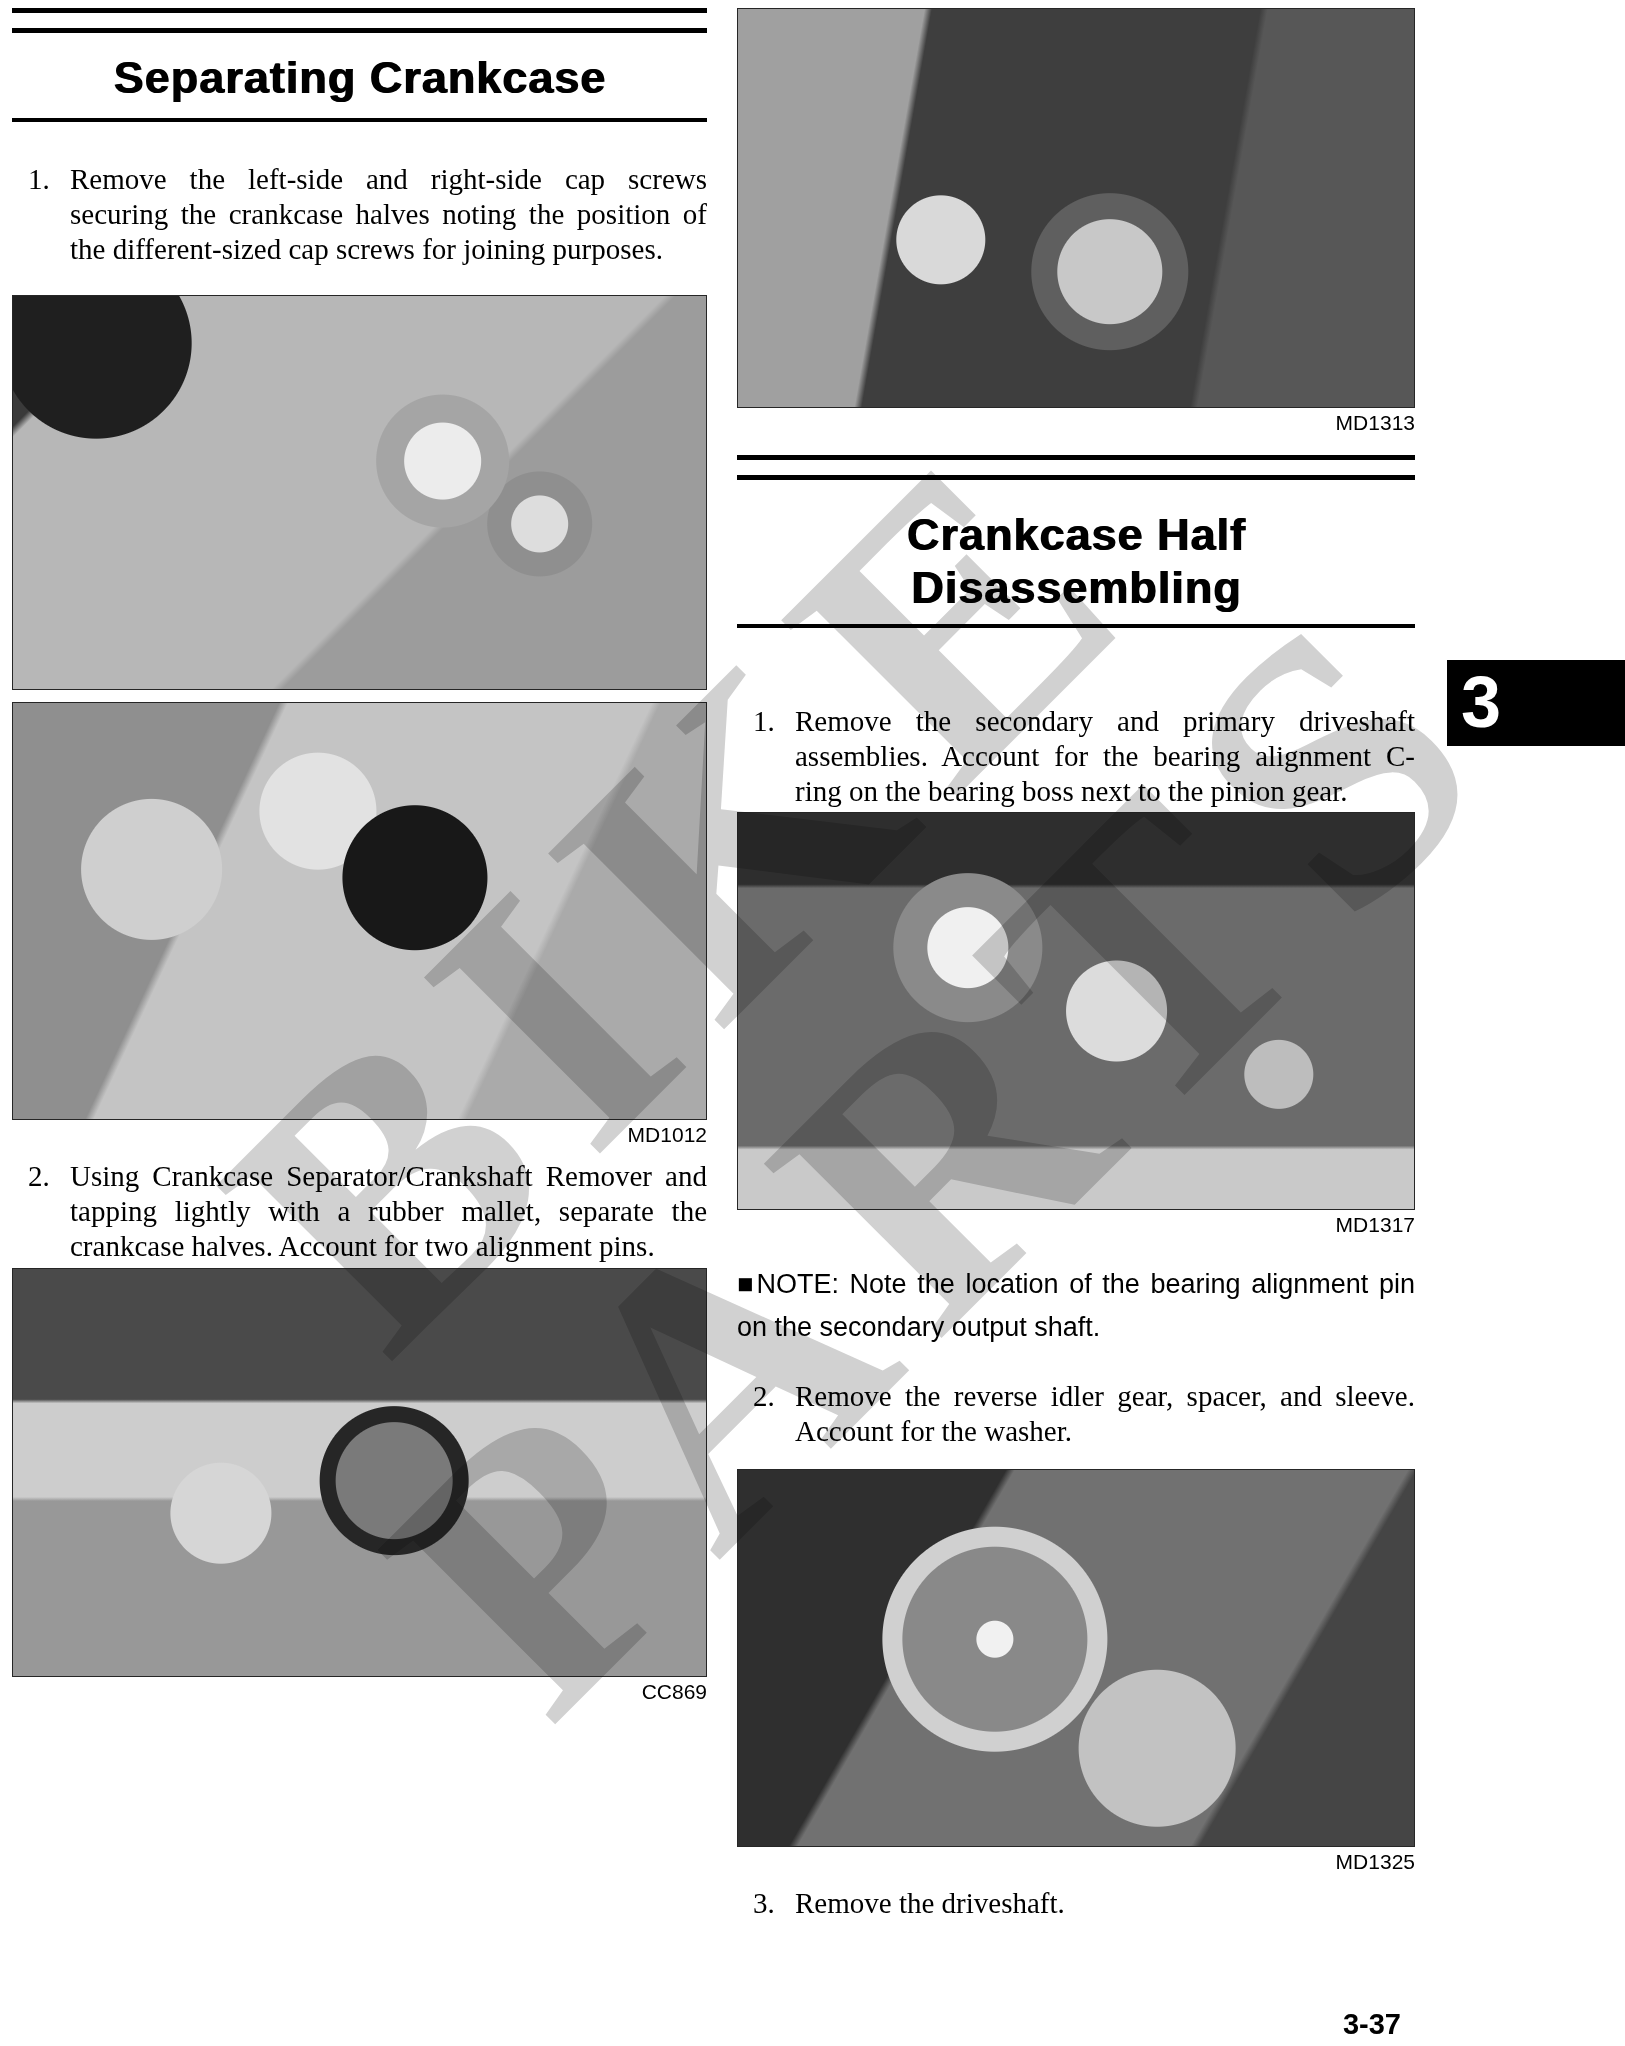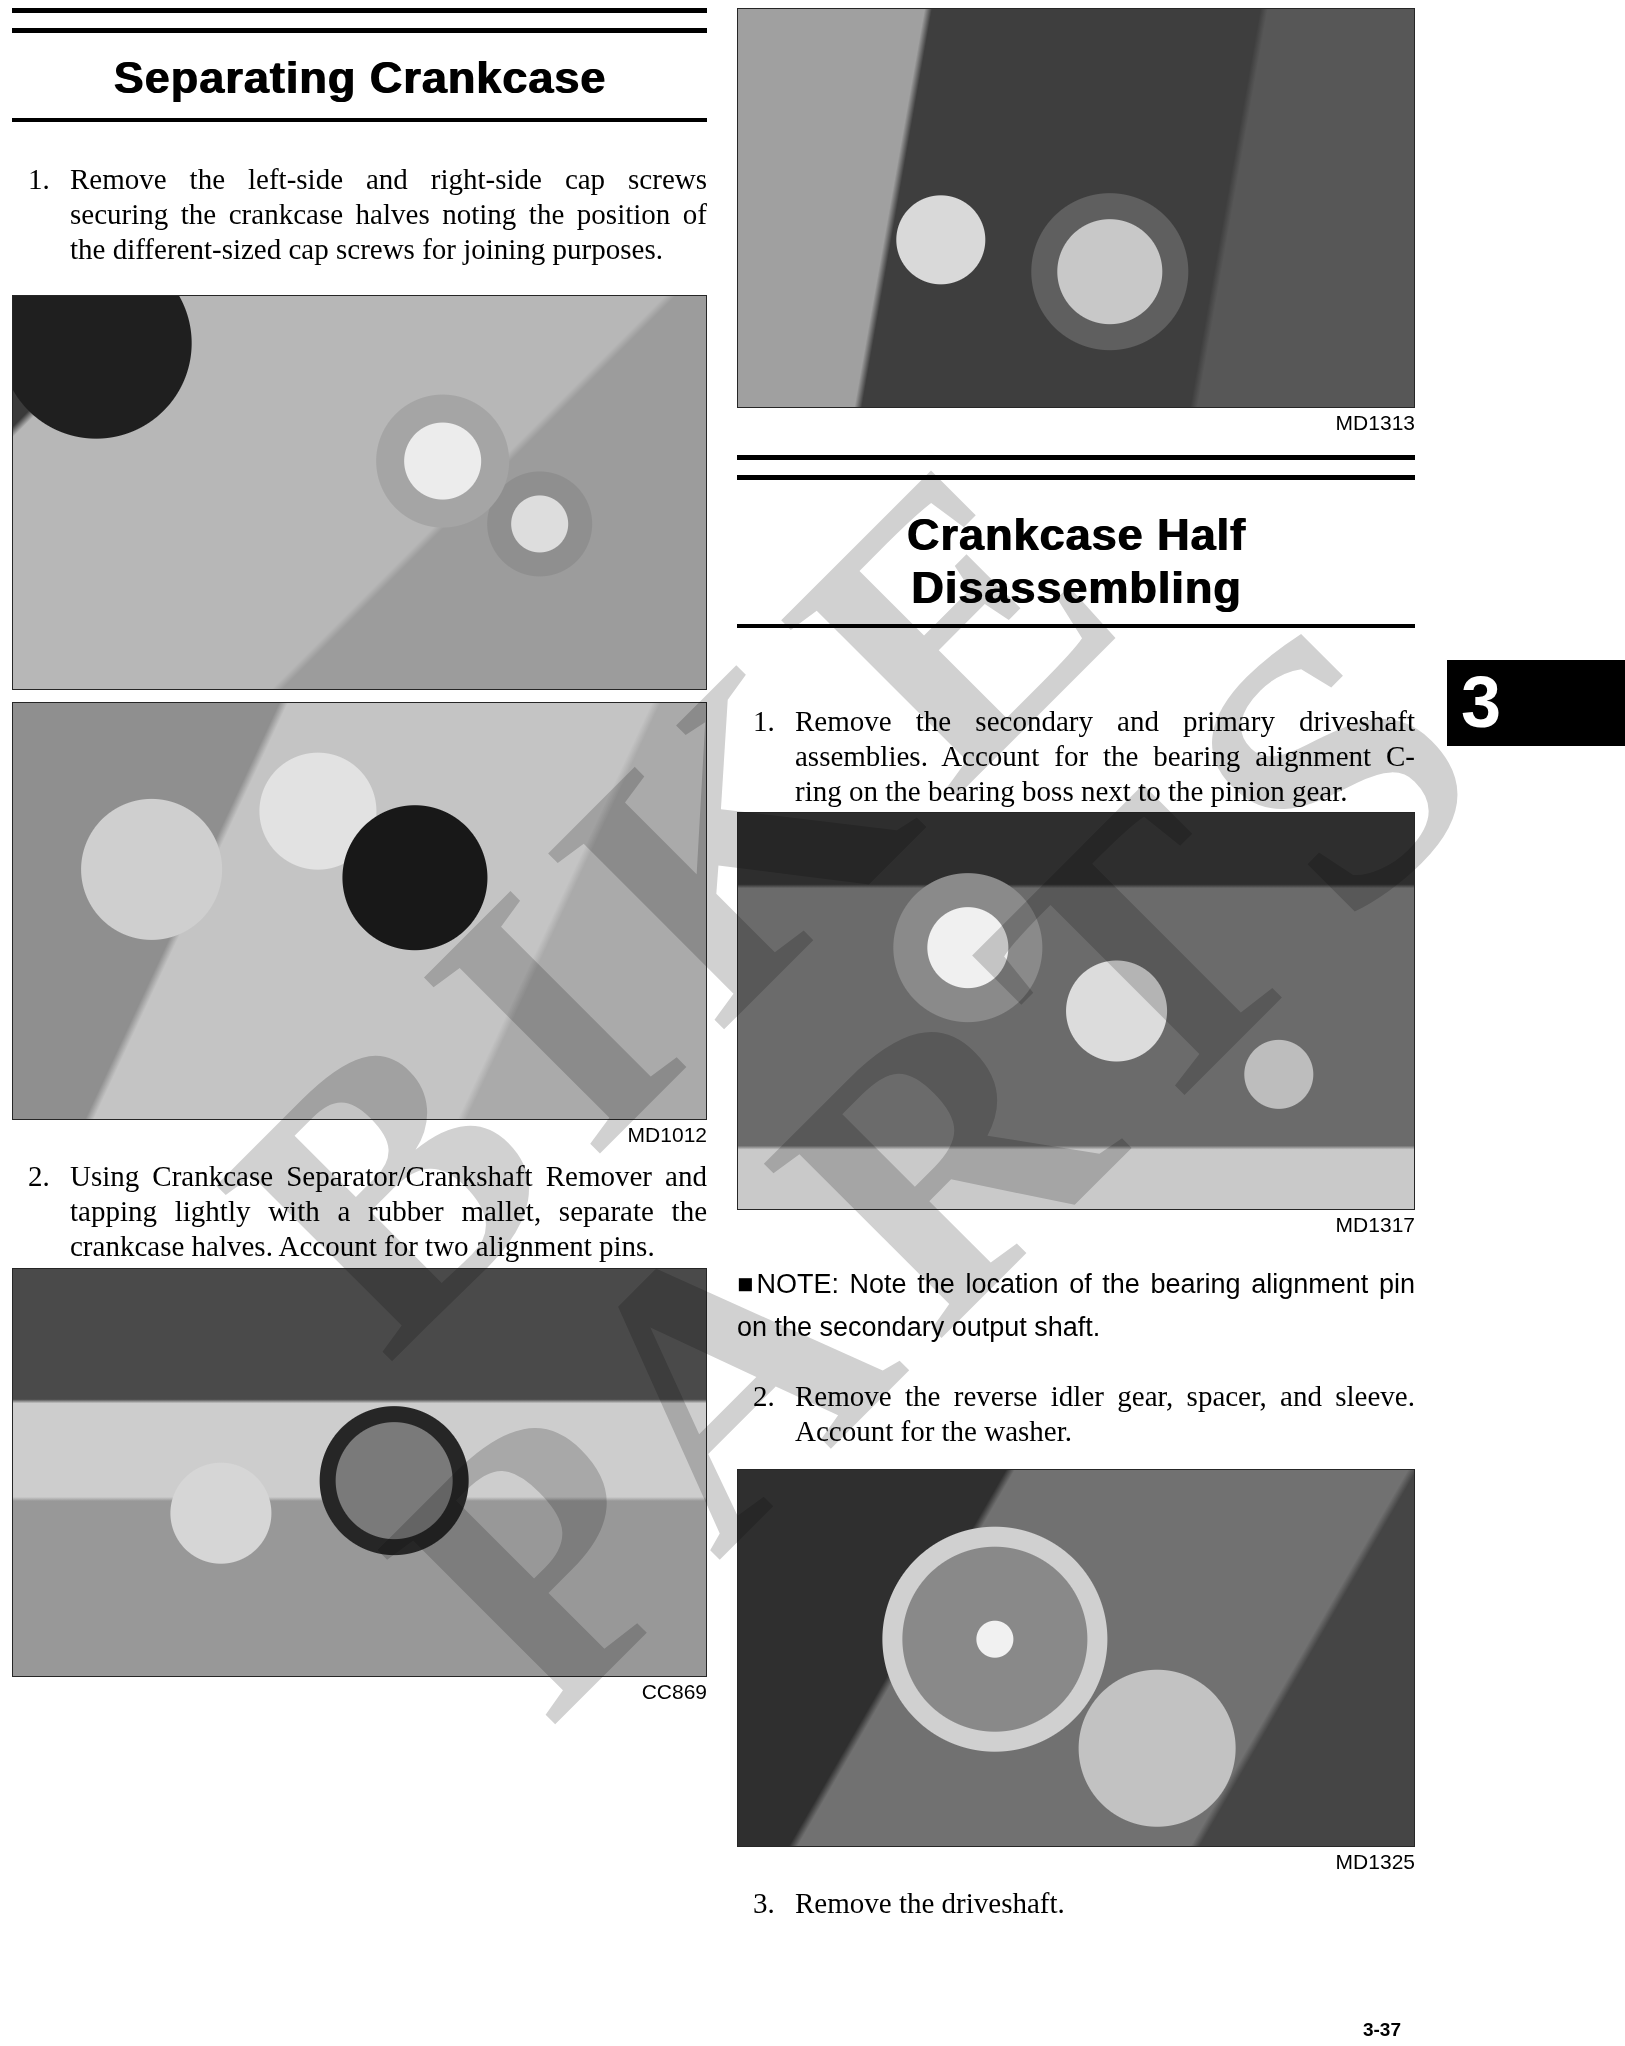--- a/index.html
+++ b/index.html
@@ -104,21 +104,21 @@
     left:1447px;top:660px;width:178px;height:86px;
     background:#000;color:#fff;
     font-family:"Liberation Sans", sans-serif;
     font-weight:bold;font-size:72px;line-height:84px;
     padding-left:14px;box-sizing:border-box;
   }
   .page-number{
     position:absolute;
     right:224px;bottom:5px;
     font-family:"Liberation Sans", sans-serif;
-    font-weight:bold;font-size:19px;
+    font-weight:bold;font-size:29px;
   }
   .watermark{
     position:absolute;left:50%;top:50%;
     transform:translate(-50%,-50%) rotate(-45deg);
     font-family:"Liberation Serif", serif;
     font-weight:bold;
     font-size:380px;
     line-height:0.98;
     letter-spacing:34px;
     color:#ababab;

